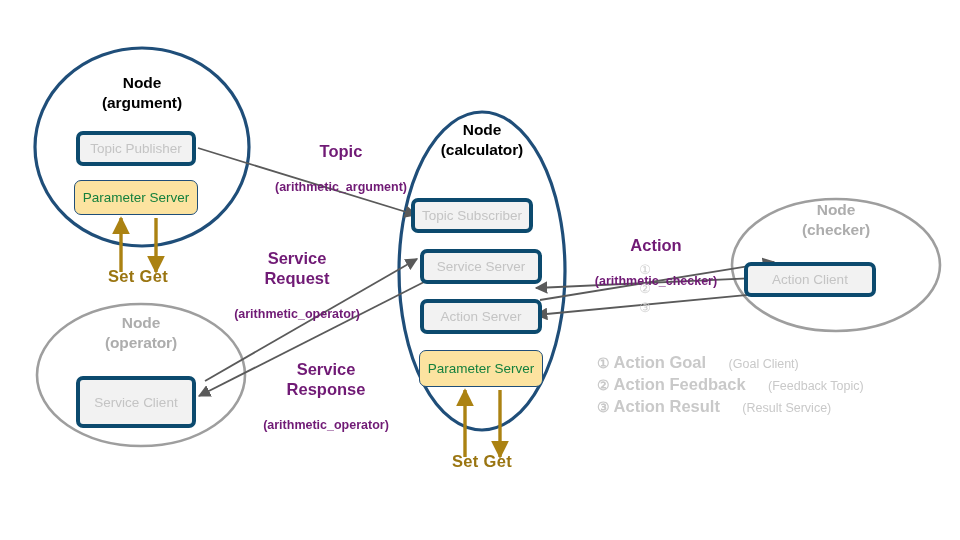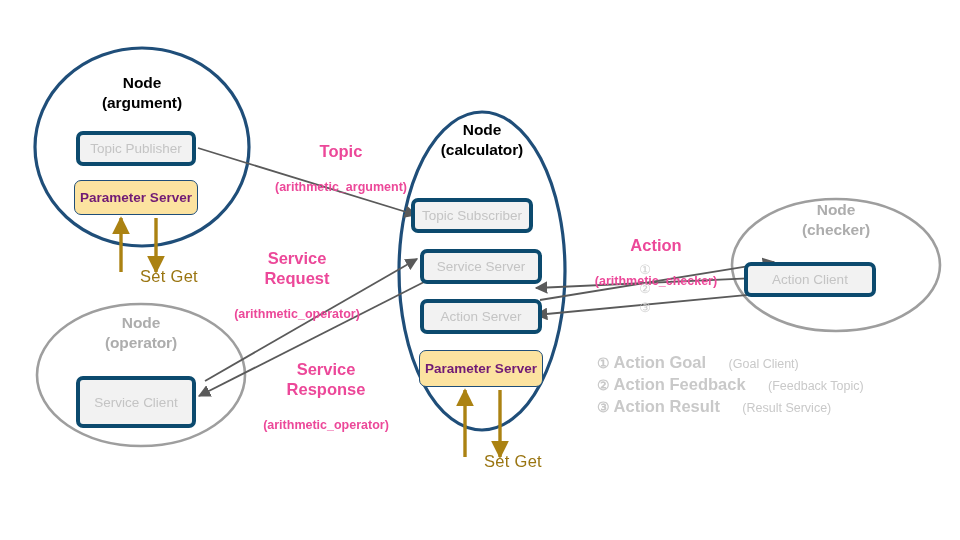--- a/index.html
+++ b/index.html
@@ -50,48 +50,48 @@
     white-space: nowrap;
   }
   .comp.ghost {
     background: #f2f2f2;
     border: 4px solid #0c4a6e;
     color: #c4c4c4;
   }
   .comp.param {
     background: #fce3a0;
     border: 1.6px solid #1f4e79;
+    color: #15803d;
+    font-weight: normal;
+  }
+
+  
+  .lbl {
+    position: absolute;
+    text-align: center;
     color: #701a75;
-    font-weight: bold;
-  }
-
-  
-  .lbl {
-    position: absolute;
-    text-align: center;
-    color: #ec4899;
     white-space: pre-line;
   }
   .lbl .big {
     display: block;
     font-weight: bold;
     font-size: 16.5px;
     line-height: 20px;
   }
   .lbl .small {
     display: block;
     font-weight: bold;
     font-size: 12.5px;
     line-height: 16px;
   }
 
   .setget {
     position: absolute;
-    text-align: right;
-    font-weight: normal;
+    text-align: center;
+    font-weight: bold;
     font-size: 16.5px;
     color: #9a7511;
     letter-spacing: 0.3px;
   }
 
   
   .legend {
     position: absolute;
     color: #c9c9c9;
   }

